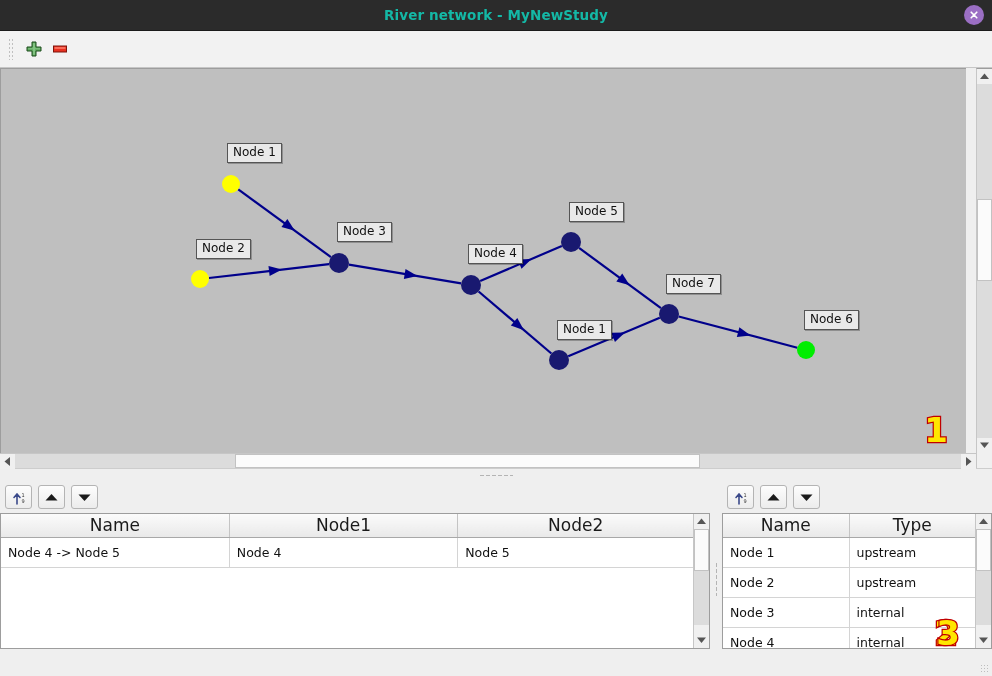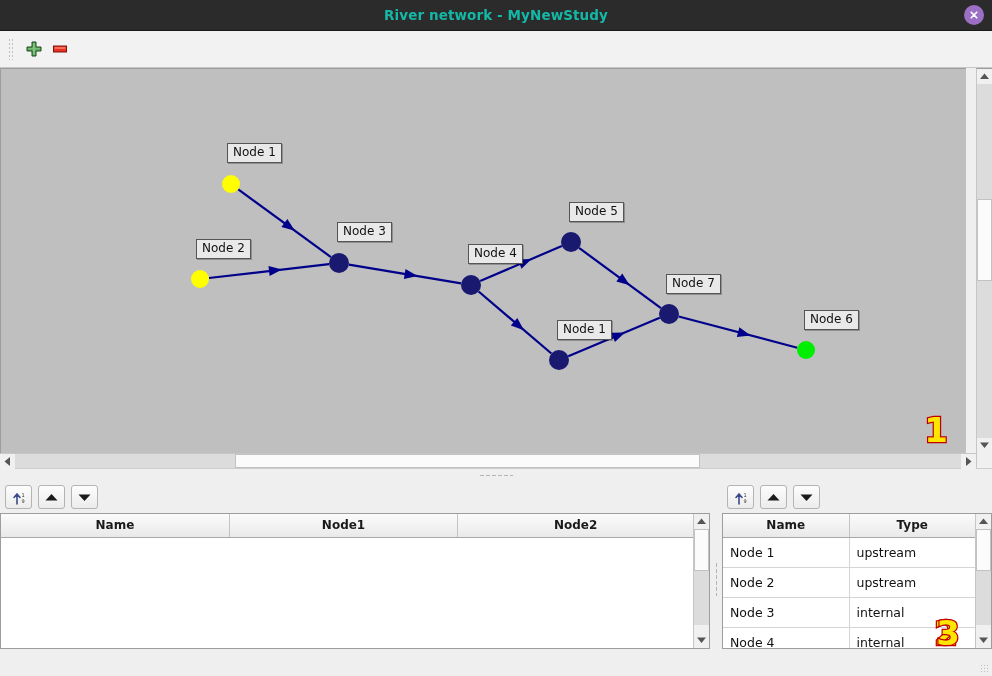--- a/index.html
+++ b/index.html
@@ -209,22 +209,22 @@
     border-collapse: collapse;
     table-layout: fixed;
     font-size: 12.5px;
     color: #111;
   }
   table.grid th {
     height: 23px;
     background: linear-gradient(#fbfbfb, #e9e9e9);
     border-right: 1px solid #c4c4c4;
     border-bottom: 1px solid #a8a8a8;
-    font-weight: bold;
-    font-size: 12px;
+    font-weight: normal;
+    font-size: 17px;
     color: #1a1a1a;
     text-align: center;
     user-select: none;
     cursor: pointer;
   }
   table.grid th:last-child { border-right: none; }
   table.grid td {
     height: 30px;
     border-right: 1px solid #d4d4d4;
     border-bottom: 1px solid #d4d4d4;
@@ -395,20 +395,25 @@
         <div class="table-scrollarea">
           <table class="grid">
             <thead>
                 <tr id="reaches-head">
                   <th style="width: 33%;">Name</th>
                   <th style="width: 33%;">Node1</th>
                   <th style="width: 34%;">Node2</th>
                 </tr>
               </thead>
             <tbody id="reaches-body">
+                <tr>
+                  <td>Node 4 -&gt; Node 5</td>
+                  <td>Node 4</td>
+                  <td>Node 5</td>
+                </tr>
               </tbody>
           </table>
         </div>
         <div class="table-vscroll">
           <div class="sb-arrow" style="left:0;top:0;">
             <svg width="9" height="7" viewBox="0 0 9 7">
                 <path d="M0 6 L9 6 L4.5 0.5 z" fill="#555"></path>
               </svg>
           </div>
           <div class="sb-thumb" style="left:0; top:15px; width:15px; height:42px;"></div>

